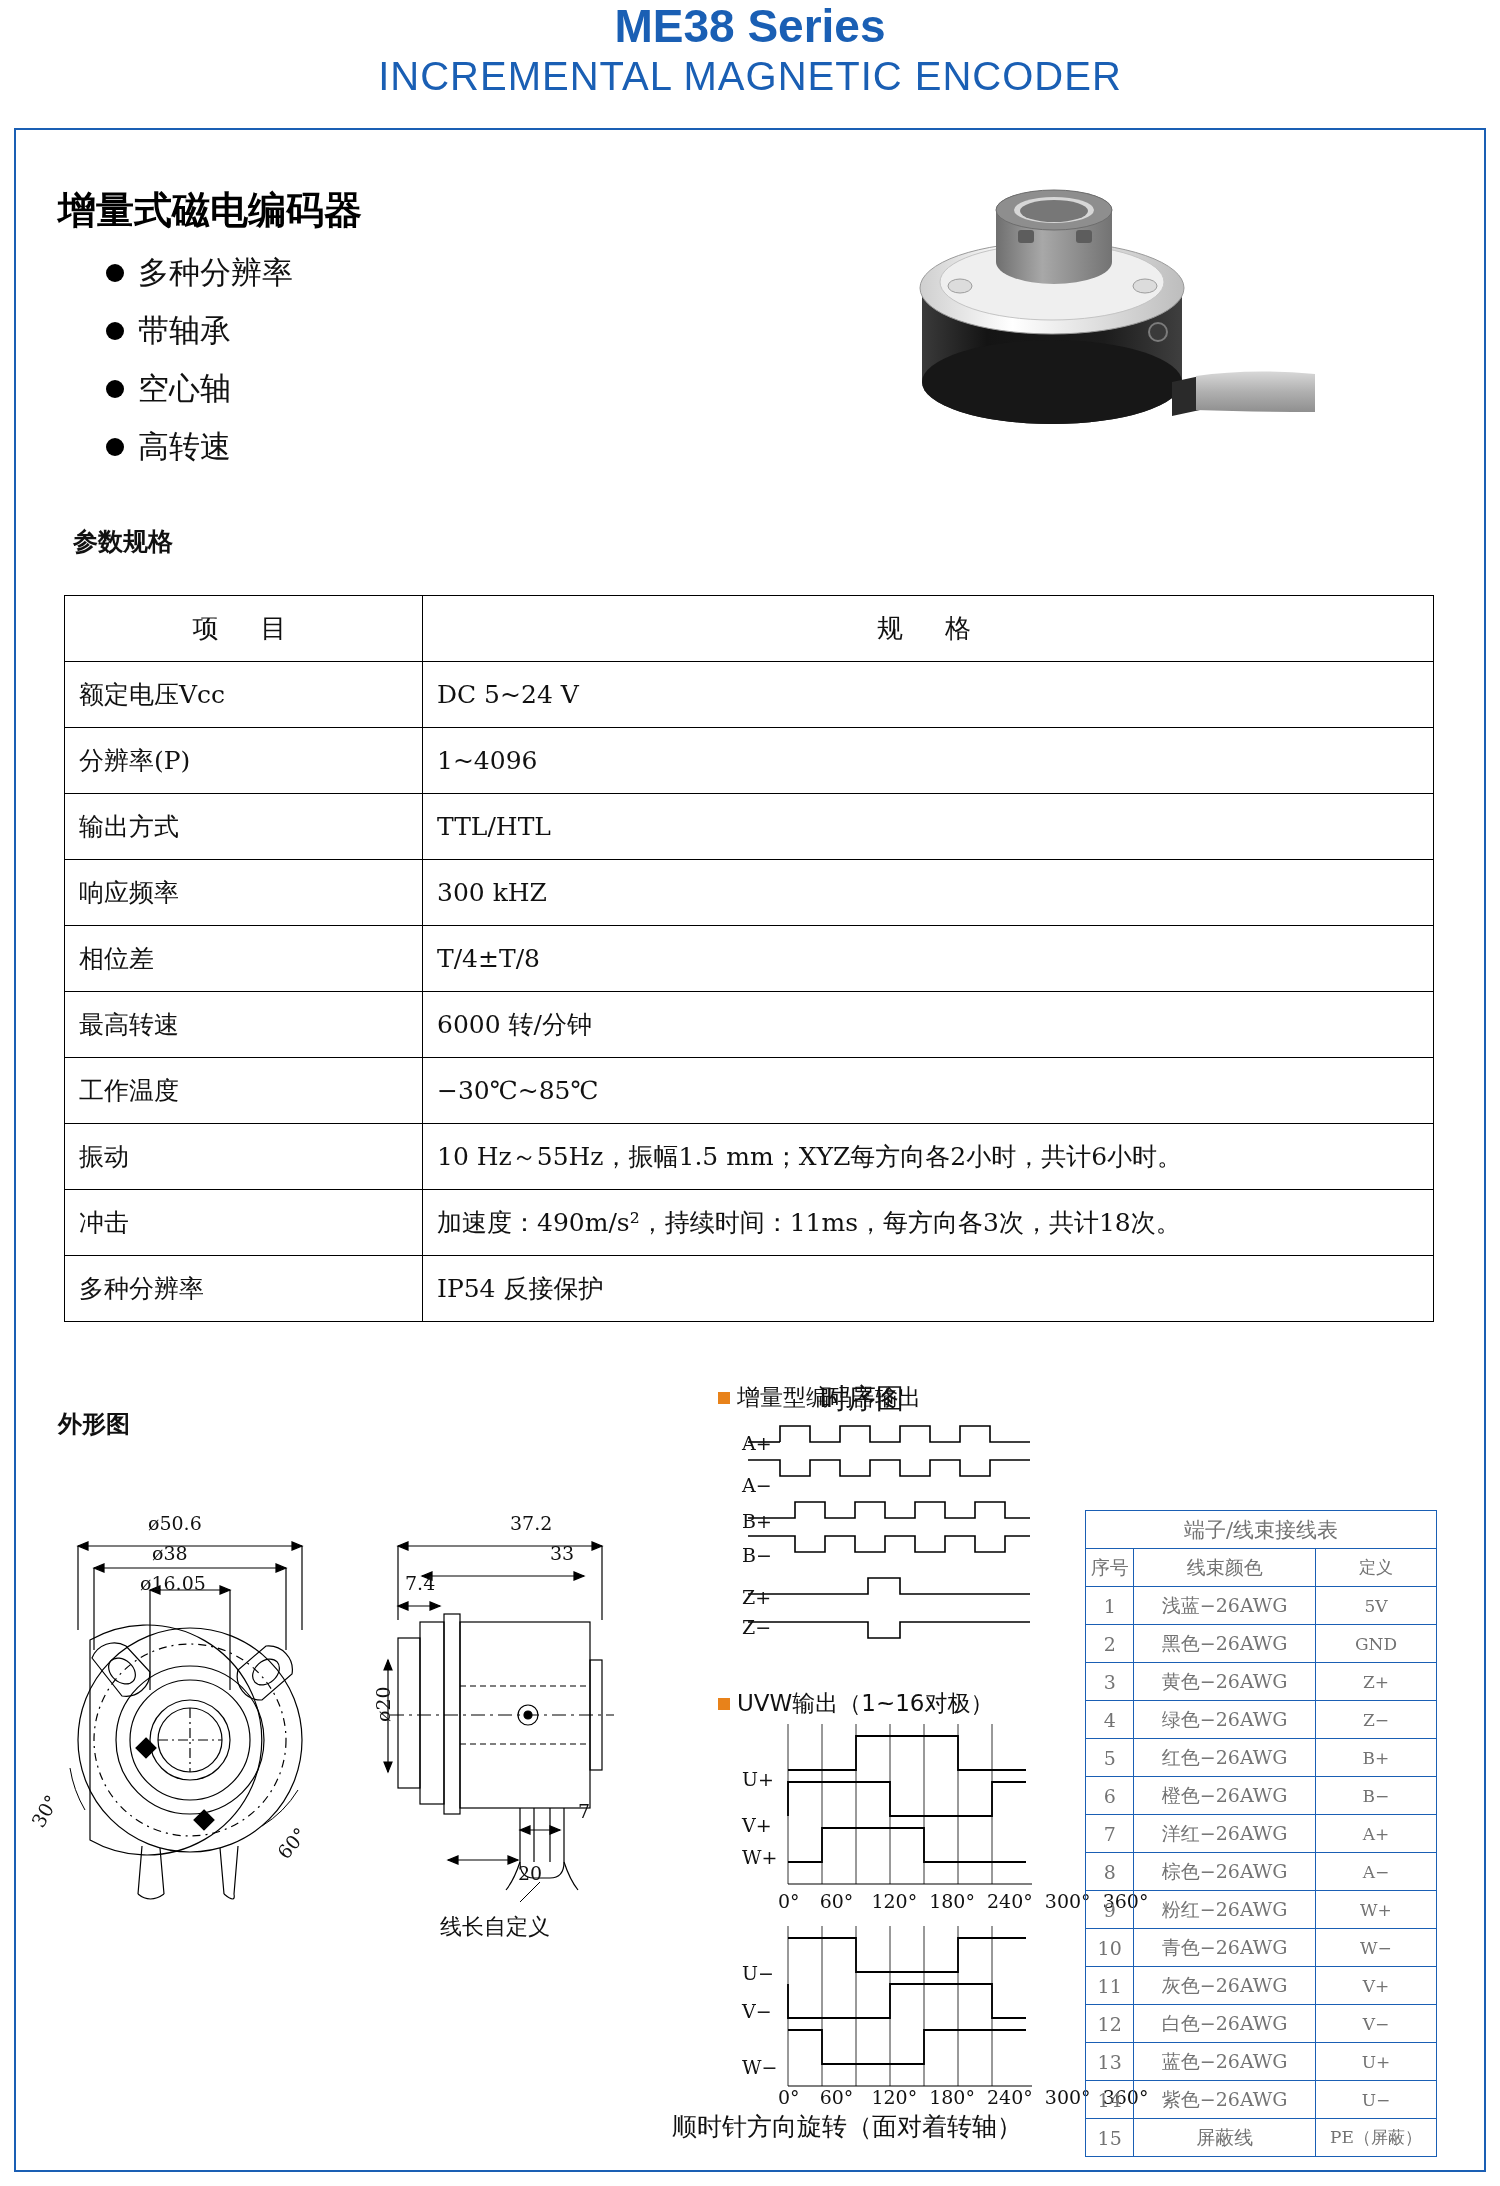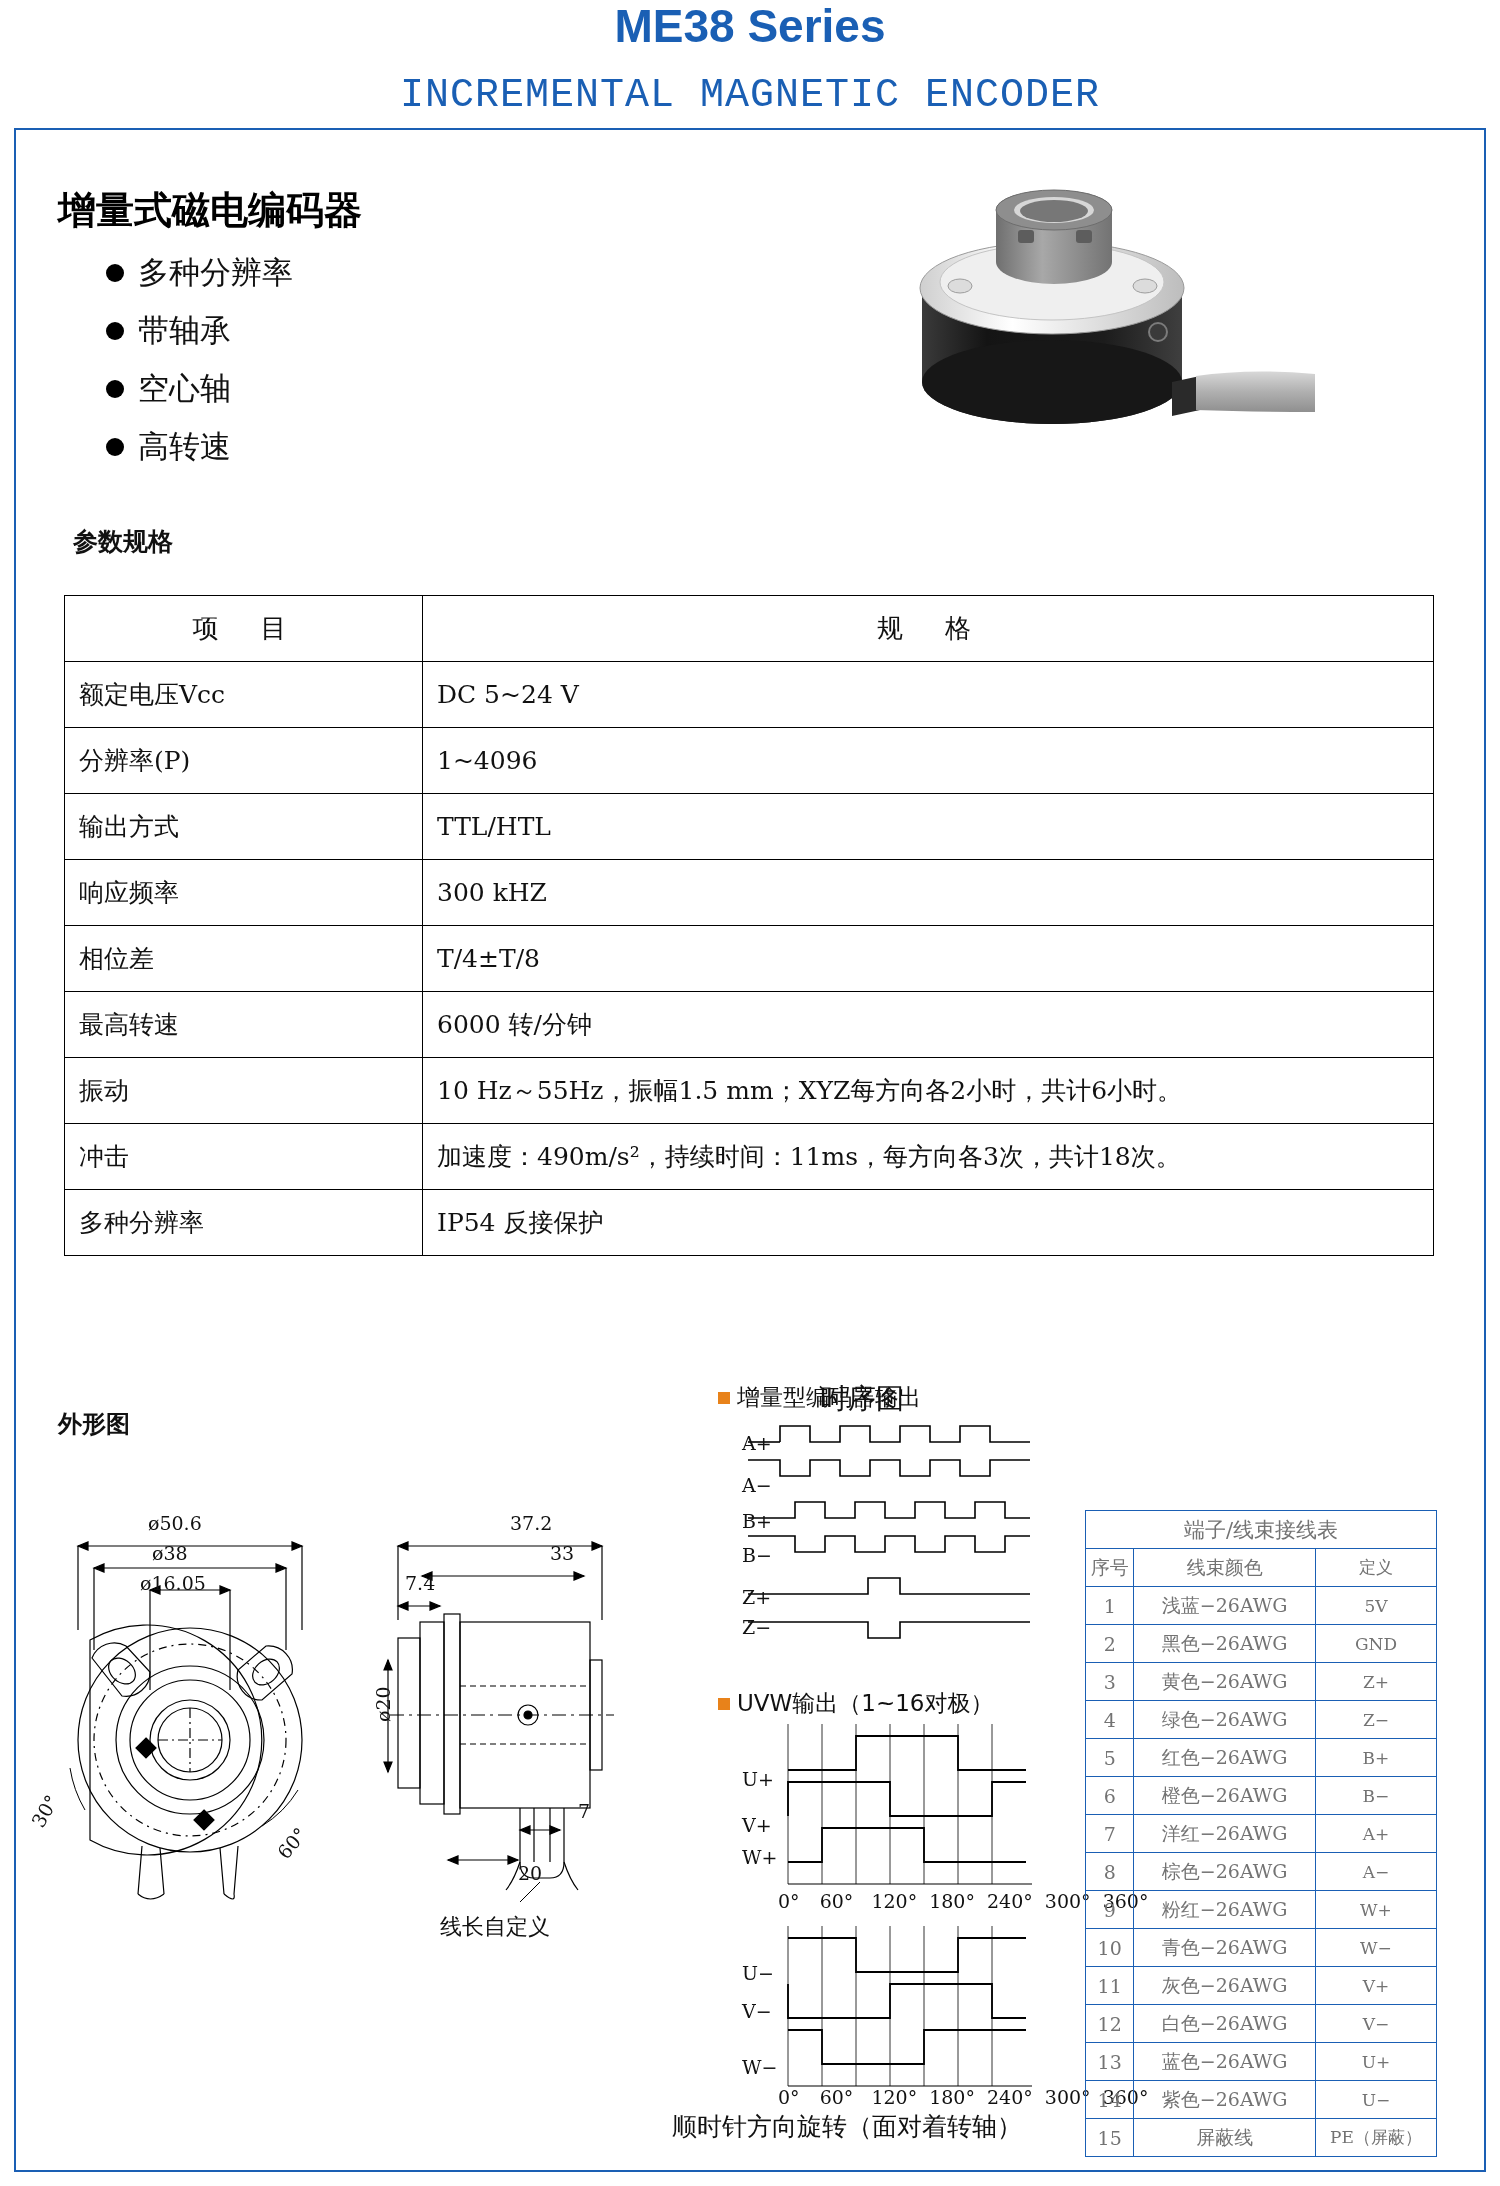--- a/index.html
+++ b/index.html
@@ -18,26 +18,25 @@
   }
   .header .title1 {
     font-family: "Liberation Sans", sans-serif;
     font-size: 46px;
     font-weight: bold;
     color: #1a5fb4;
     letter-spacing: 0px;
     line-height: 52px;
   }
   .header .title2 {
-    font-family: Liberation Mono, monospace;
+    font-family: Liberation Sans, sans-serif;
     font-size: 40px;
     color: #1a5fb4;
     letter-spacing: 1px;
     line-height: 48px;
-    margin-top: 20px;
   }
   .frame {
     position: absolute;
     left: 14px;
     top: 128px;
     width: 1472px;
     height: 2044px;
     border: 2px solid #1a5fb4;
   }
   .sect-title {
@@ -288,20 +287,24 @@
       </tr>
   <tr>
         <td class="c1">相位差</td>
         <td>T/4±T/8</td>
       </tr>
   <tr>
         <td class="c1">最高转速</td>
         <td>6000  转/分钟</td>
       </tr>
   <tr>
+        <td class="c1">工作温度</td>
+        <td>−30℃~85℃</td>
+      </tr>
+  <tr>
         <td class="c1">振动</td>
         <td>10  Hz～55Hz，振幅1.5  mm；XYZ每方向各2小时，共计6小时。</td>
       </tr>
   <tr>
         <td class="c1">冲击</td>
         <td>加速度：490m/s²，持续时间：11ms，每方向各3次，共计18次。</td>
       </tr>
   <tr>
         <td class="c1">多种分辨率</td>
         <td>IP54    反接保护</td>

